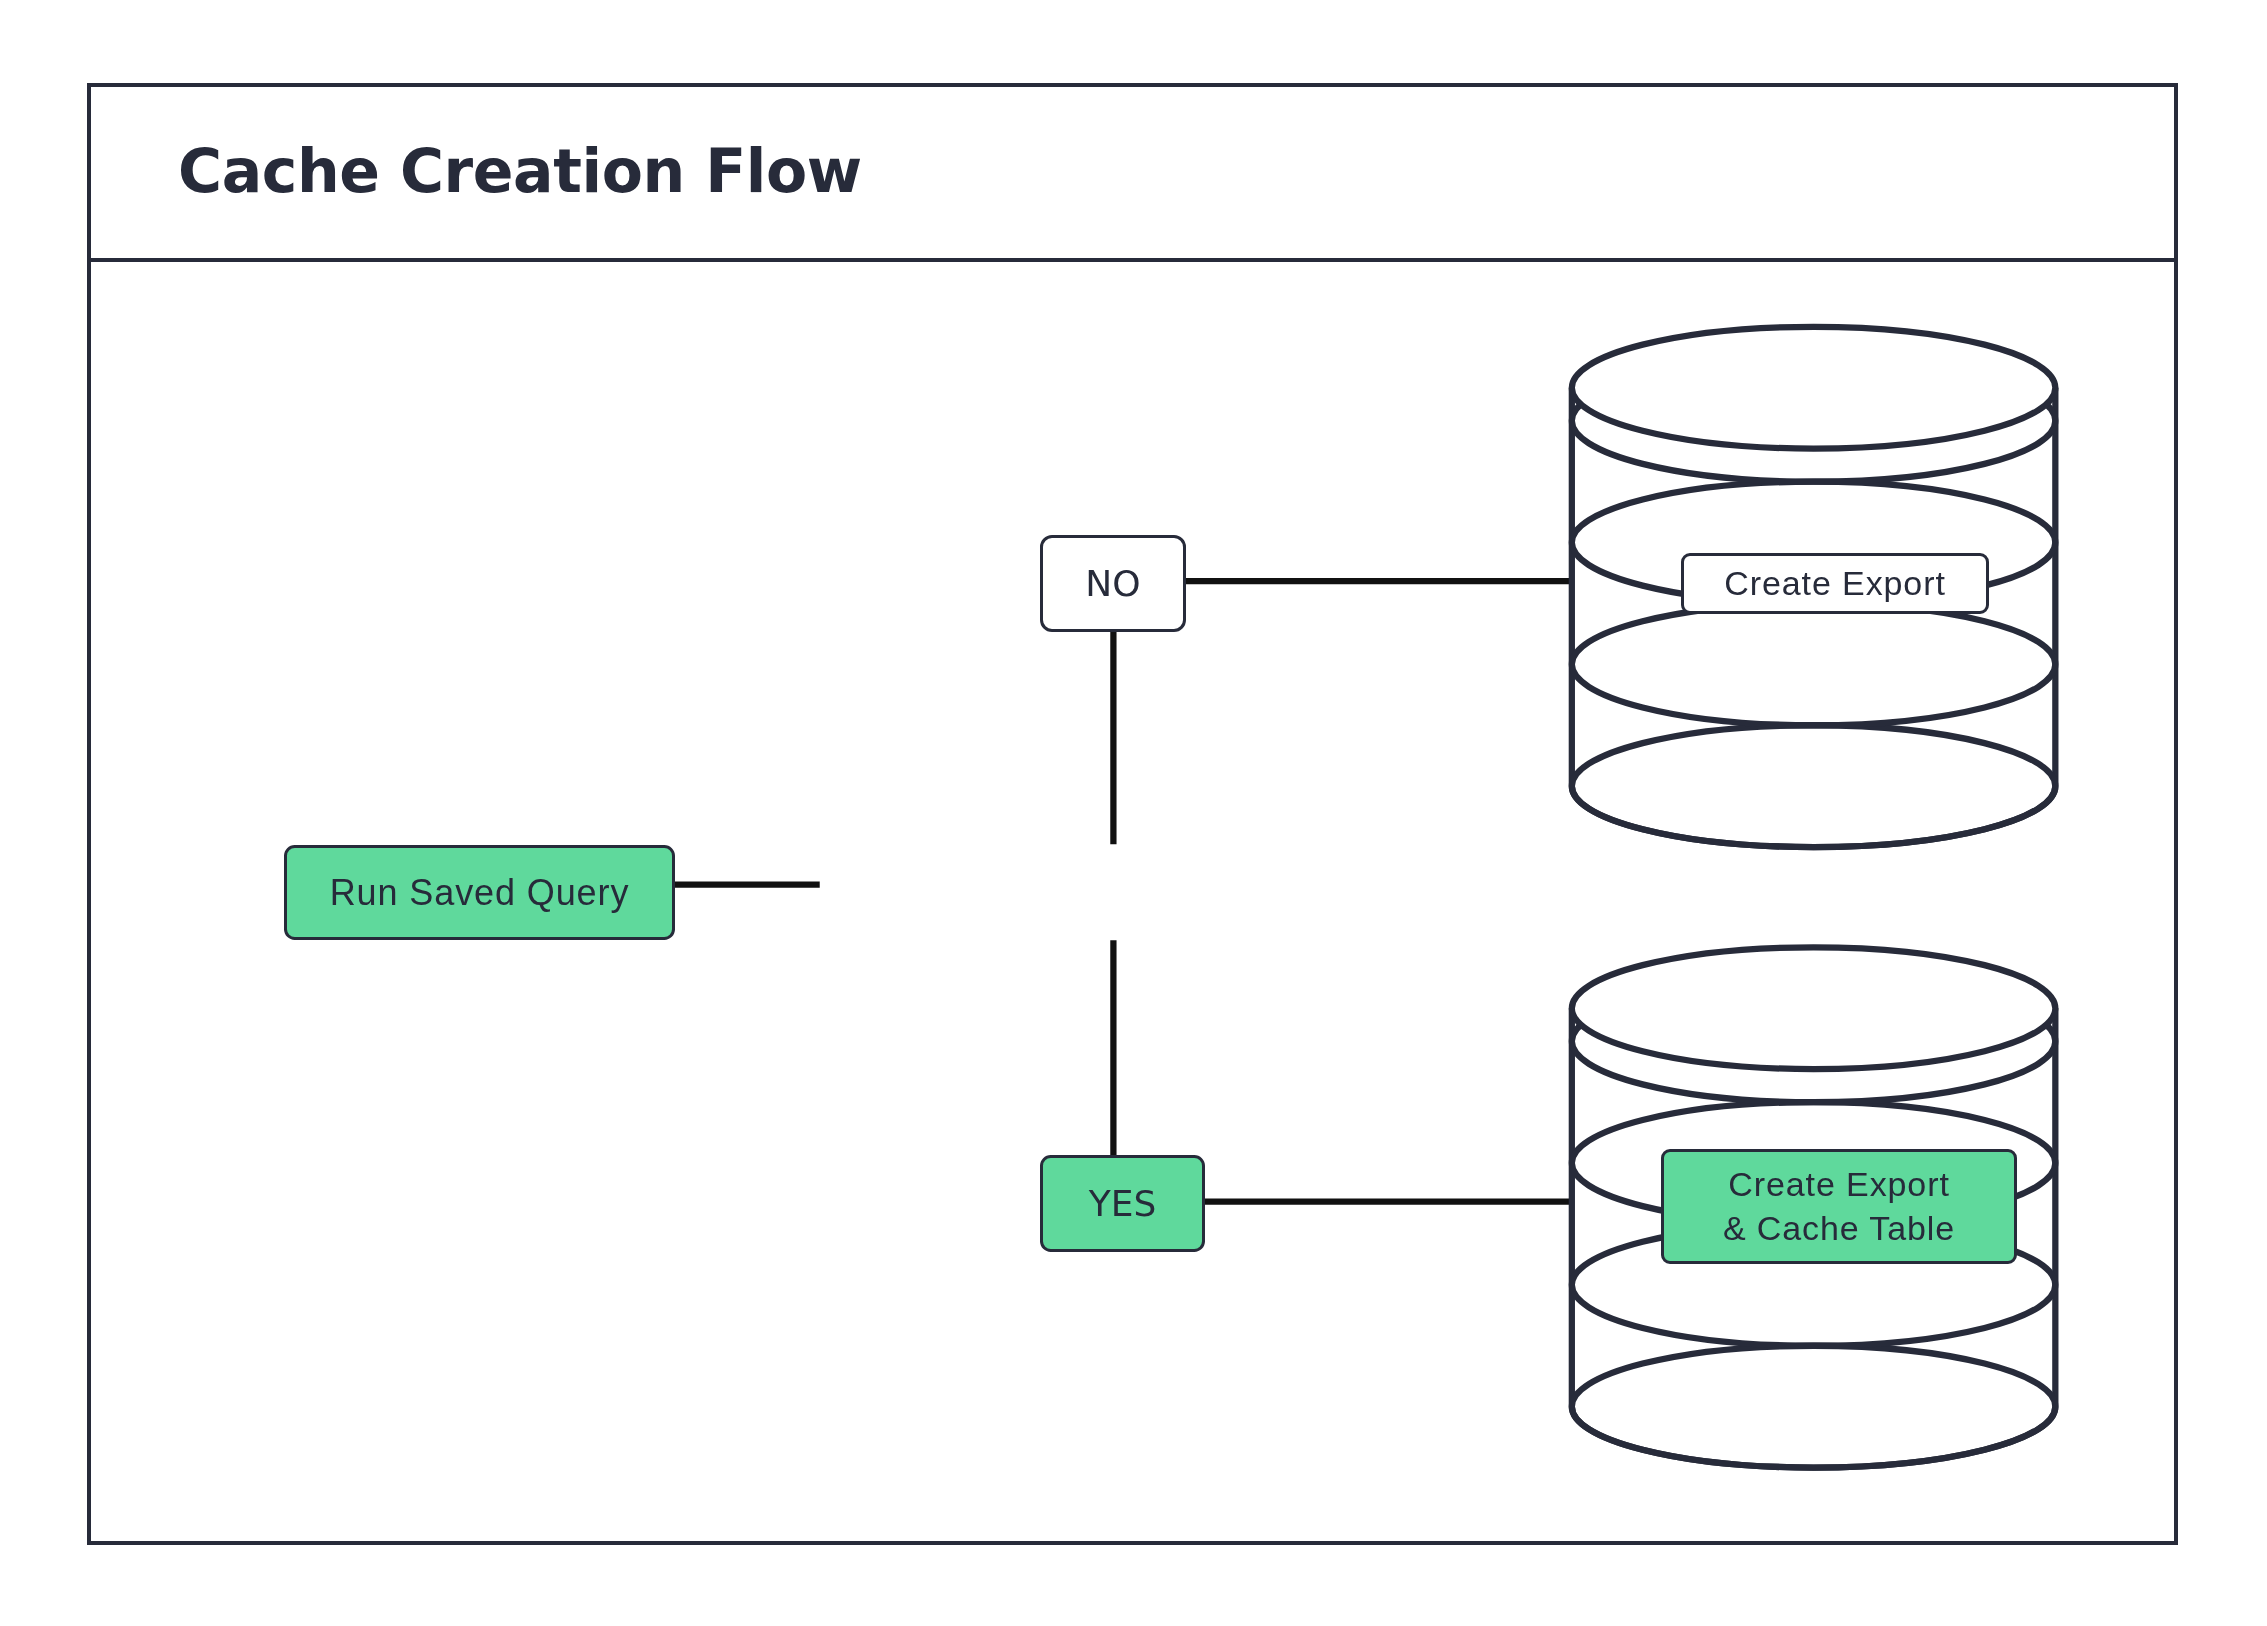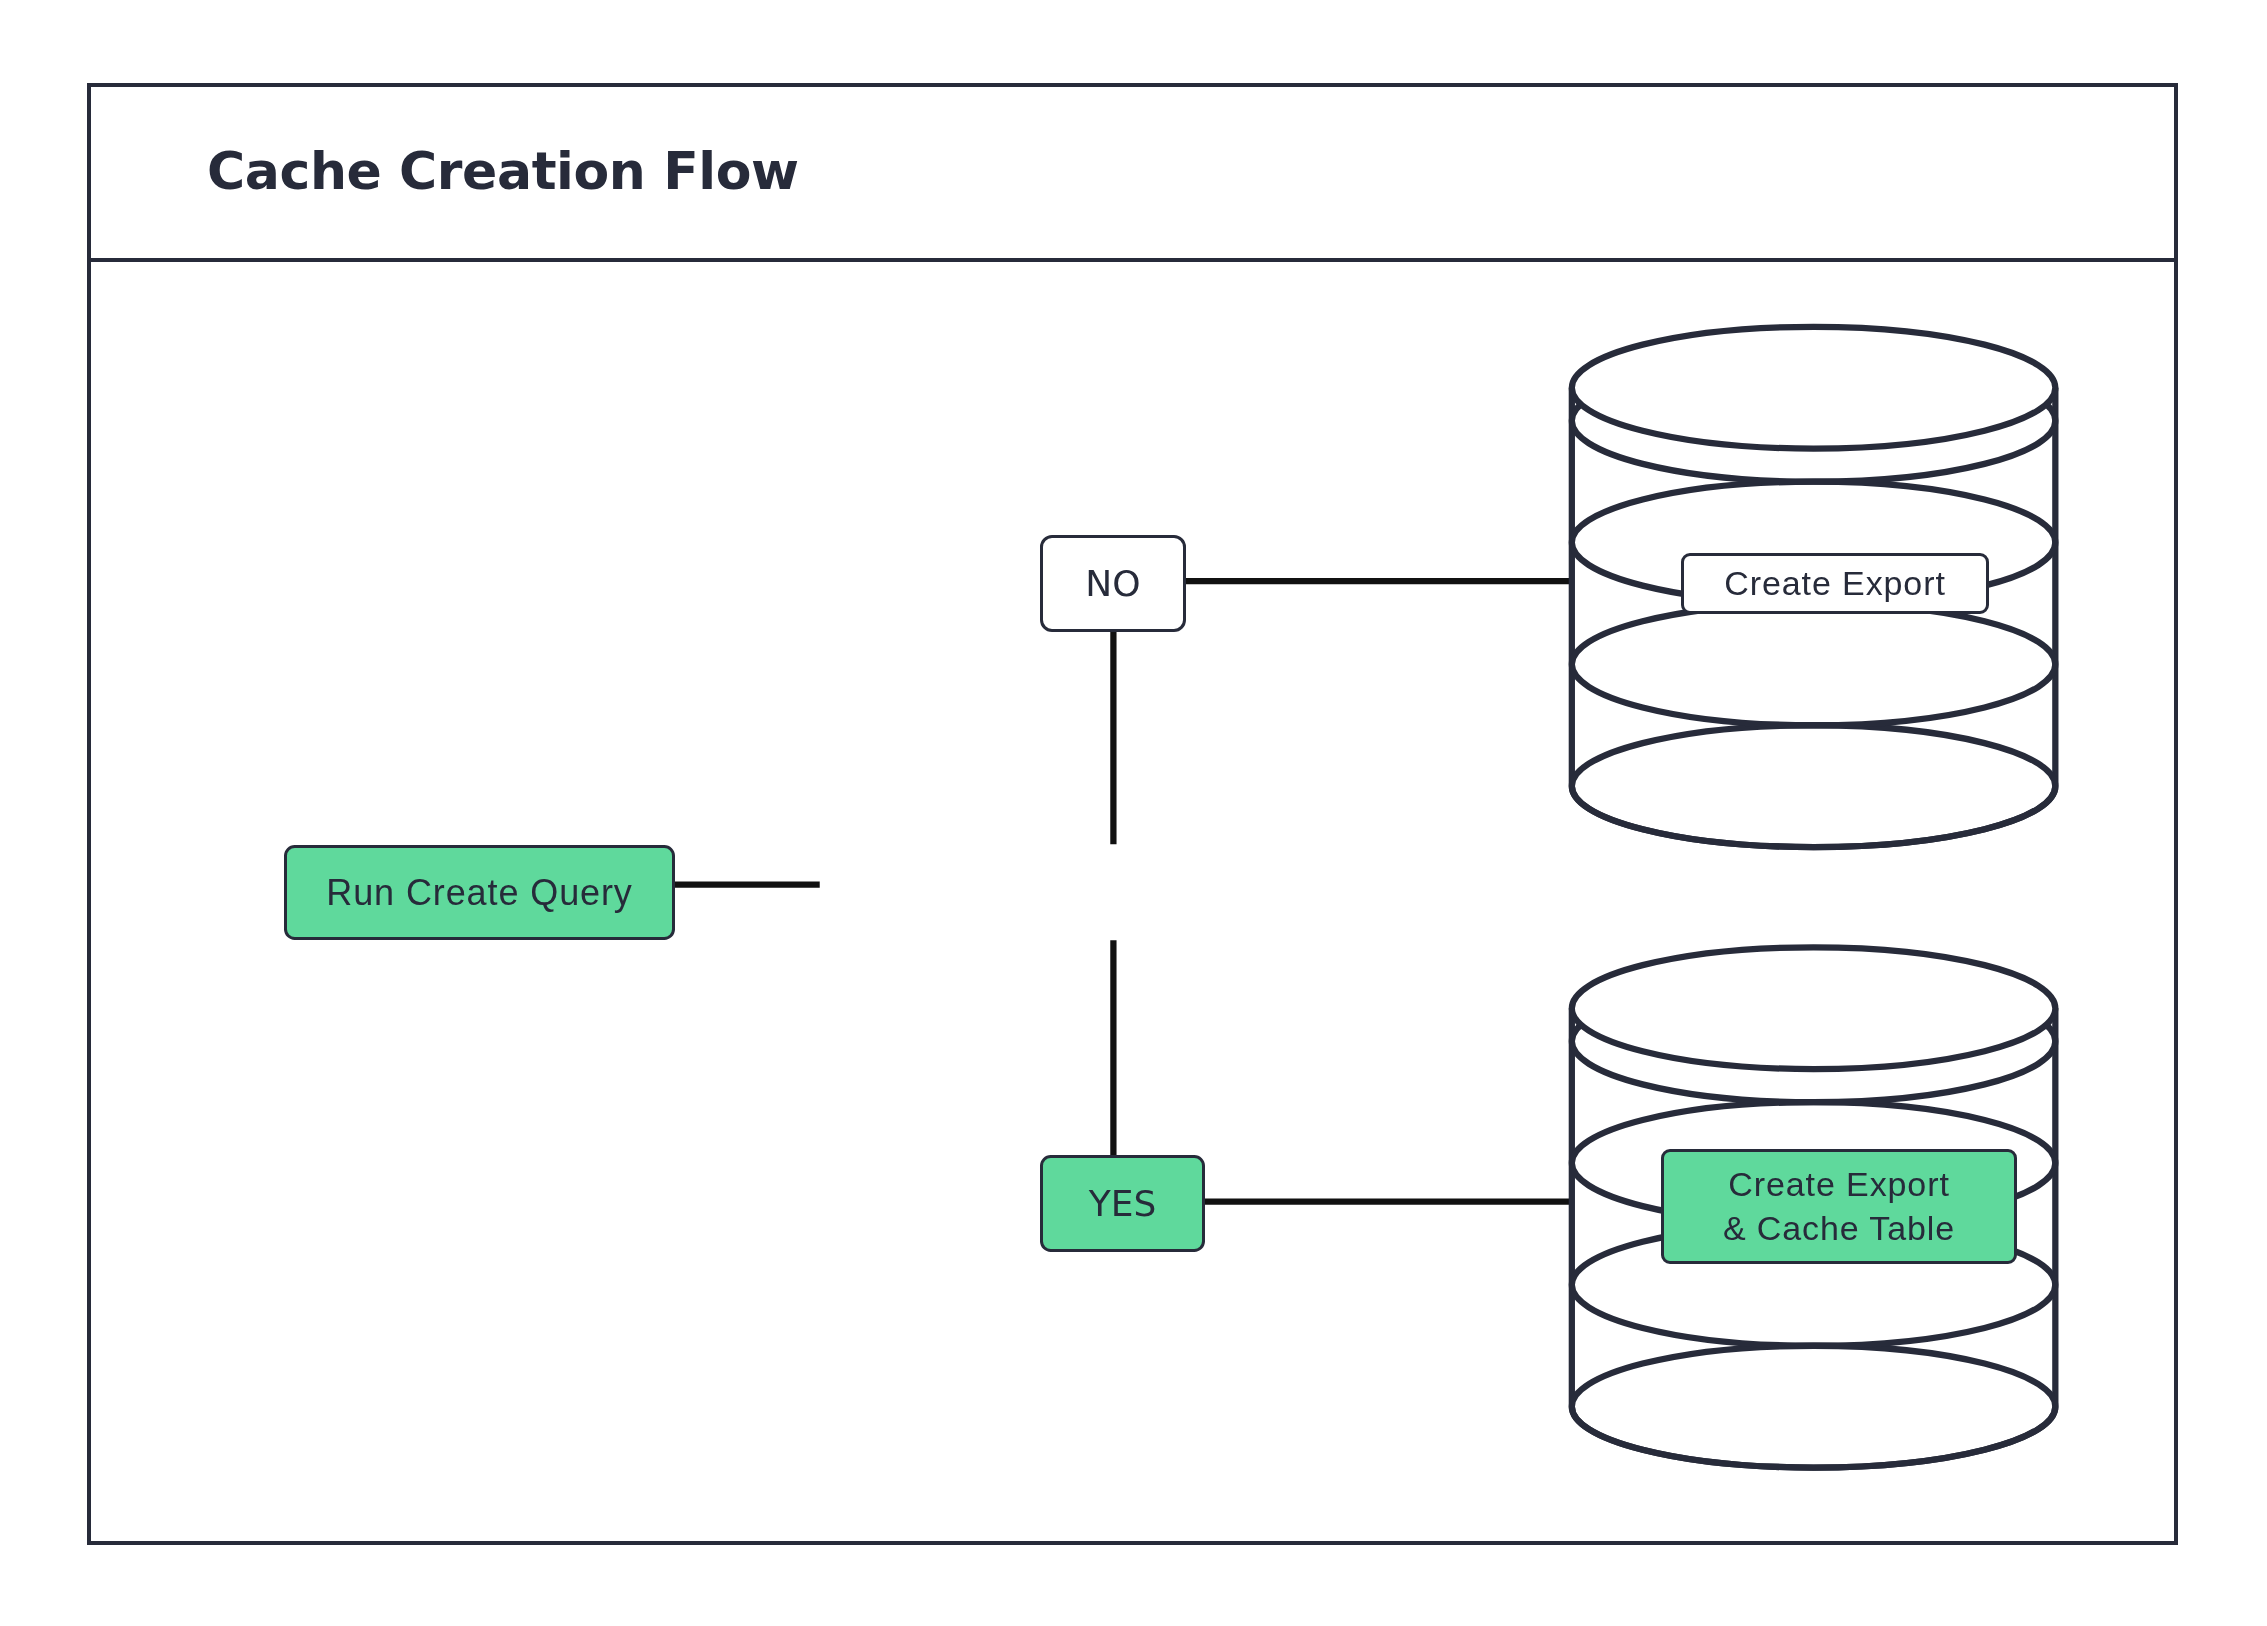--- a/index.html
+++ b/index.html
@@ -39,23 +39,23 @@
     top: 83px;
     width: 2091px;
     height: 179px;
     box-sizing: border-box;
     border-bottom: 4.5px solid #272b3a;
     display: flex;
     align-items: center;
   }
 
   .title-text {
-    margin-left: 120px;
+    margin-left: 91px;
     font-family: "DejaVu Sans", sans-serif;
-    font-size: 52px;
+    font-size: 60px;
     font-weight: 700;
     color: #272b3a;
     letter-spacing: -0.4px;
     white-space: nowrap;
   }
 
   
   #diagram {
     position: absolute;
     left: 0;
@@ -212,21 +212,21 @@
       <path d="M2295,1126 L2295,1571" fill="none"></path>
       <path d="M1755,1571 A270,68 0 0 0 2295,1571" fill="none"></path>
       <ellipse cx="2025" cy="1571" rx="270" ry="68" fill="none"></ellipse>
       <ellipse cx="2025" cy="1435" rx="270" ry="68" fill="none"></ellipse>
       <ellipse cx="2025" cy="1299" rx="270" ry="68" fill="none"></ellipse>
       <ellipse cx="2025" cy="1163" rx="270" ry="68" fill="none"></ellipse>
       <ellipse cx="2025" cy="1126" rx="270" ry="68" fill="#ffffff"></ellipse>
     </g>
   </svg>
 
-  <div class="node node-green" id="node-run-saved-query">Run Create Query</div>
+  <div class="node node-green" id="node-run-saved-query">Run Saved Query</div>
 
 
   <div class="node node-white" id="node-no">NO</div>
 
   <div class="node node-green" id="node-yes">YES</div>
 
   <div class="node node-white" id="node-create-export">Create Export</div>
 
   <div class="node node-green" id="node-create-export-cache">Create Export
 &amp; Cache Table</div>

